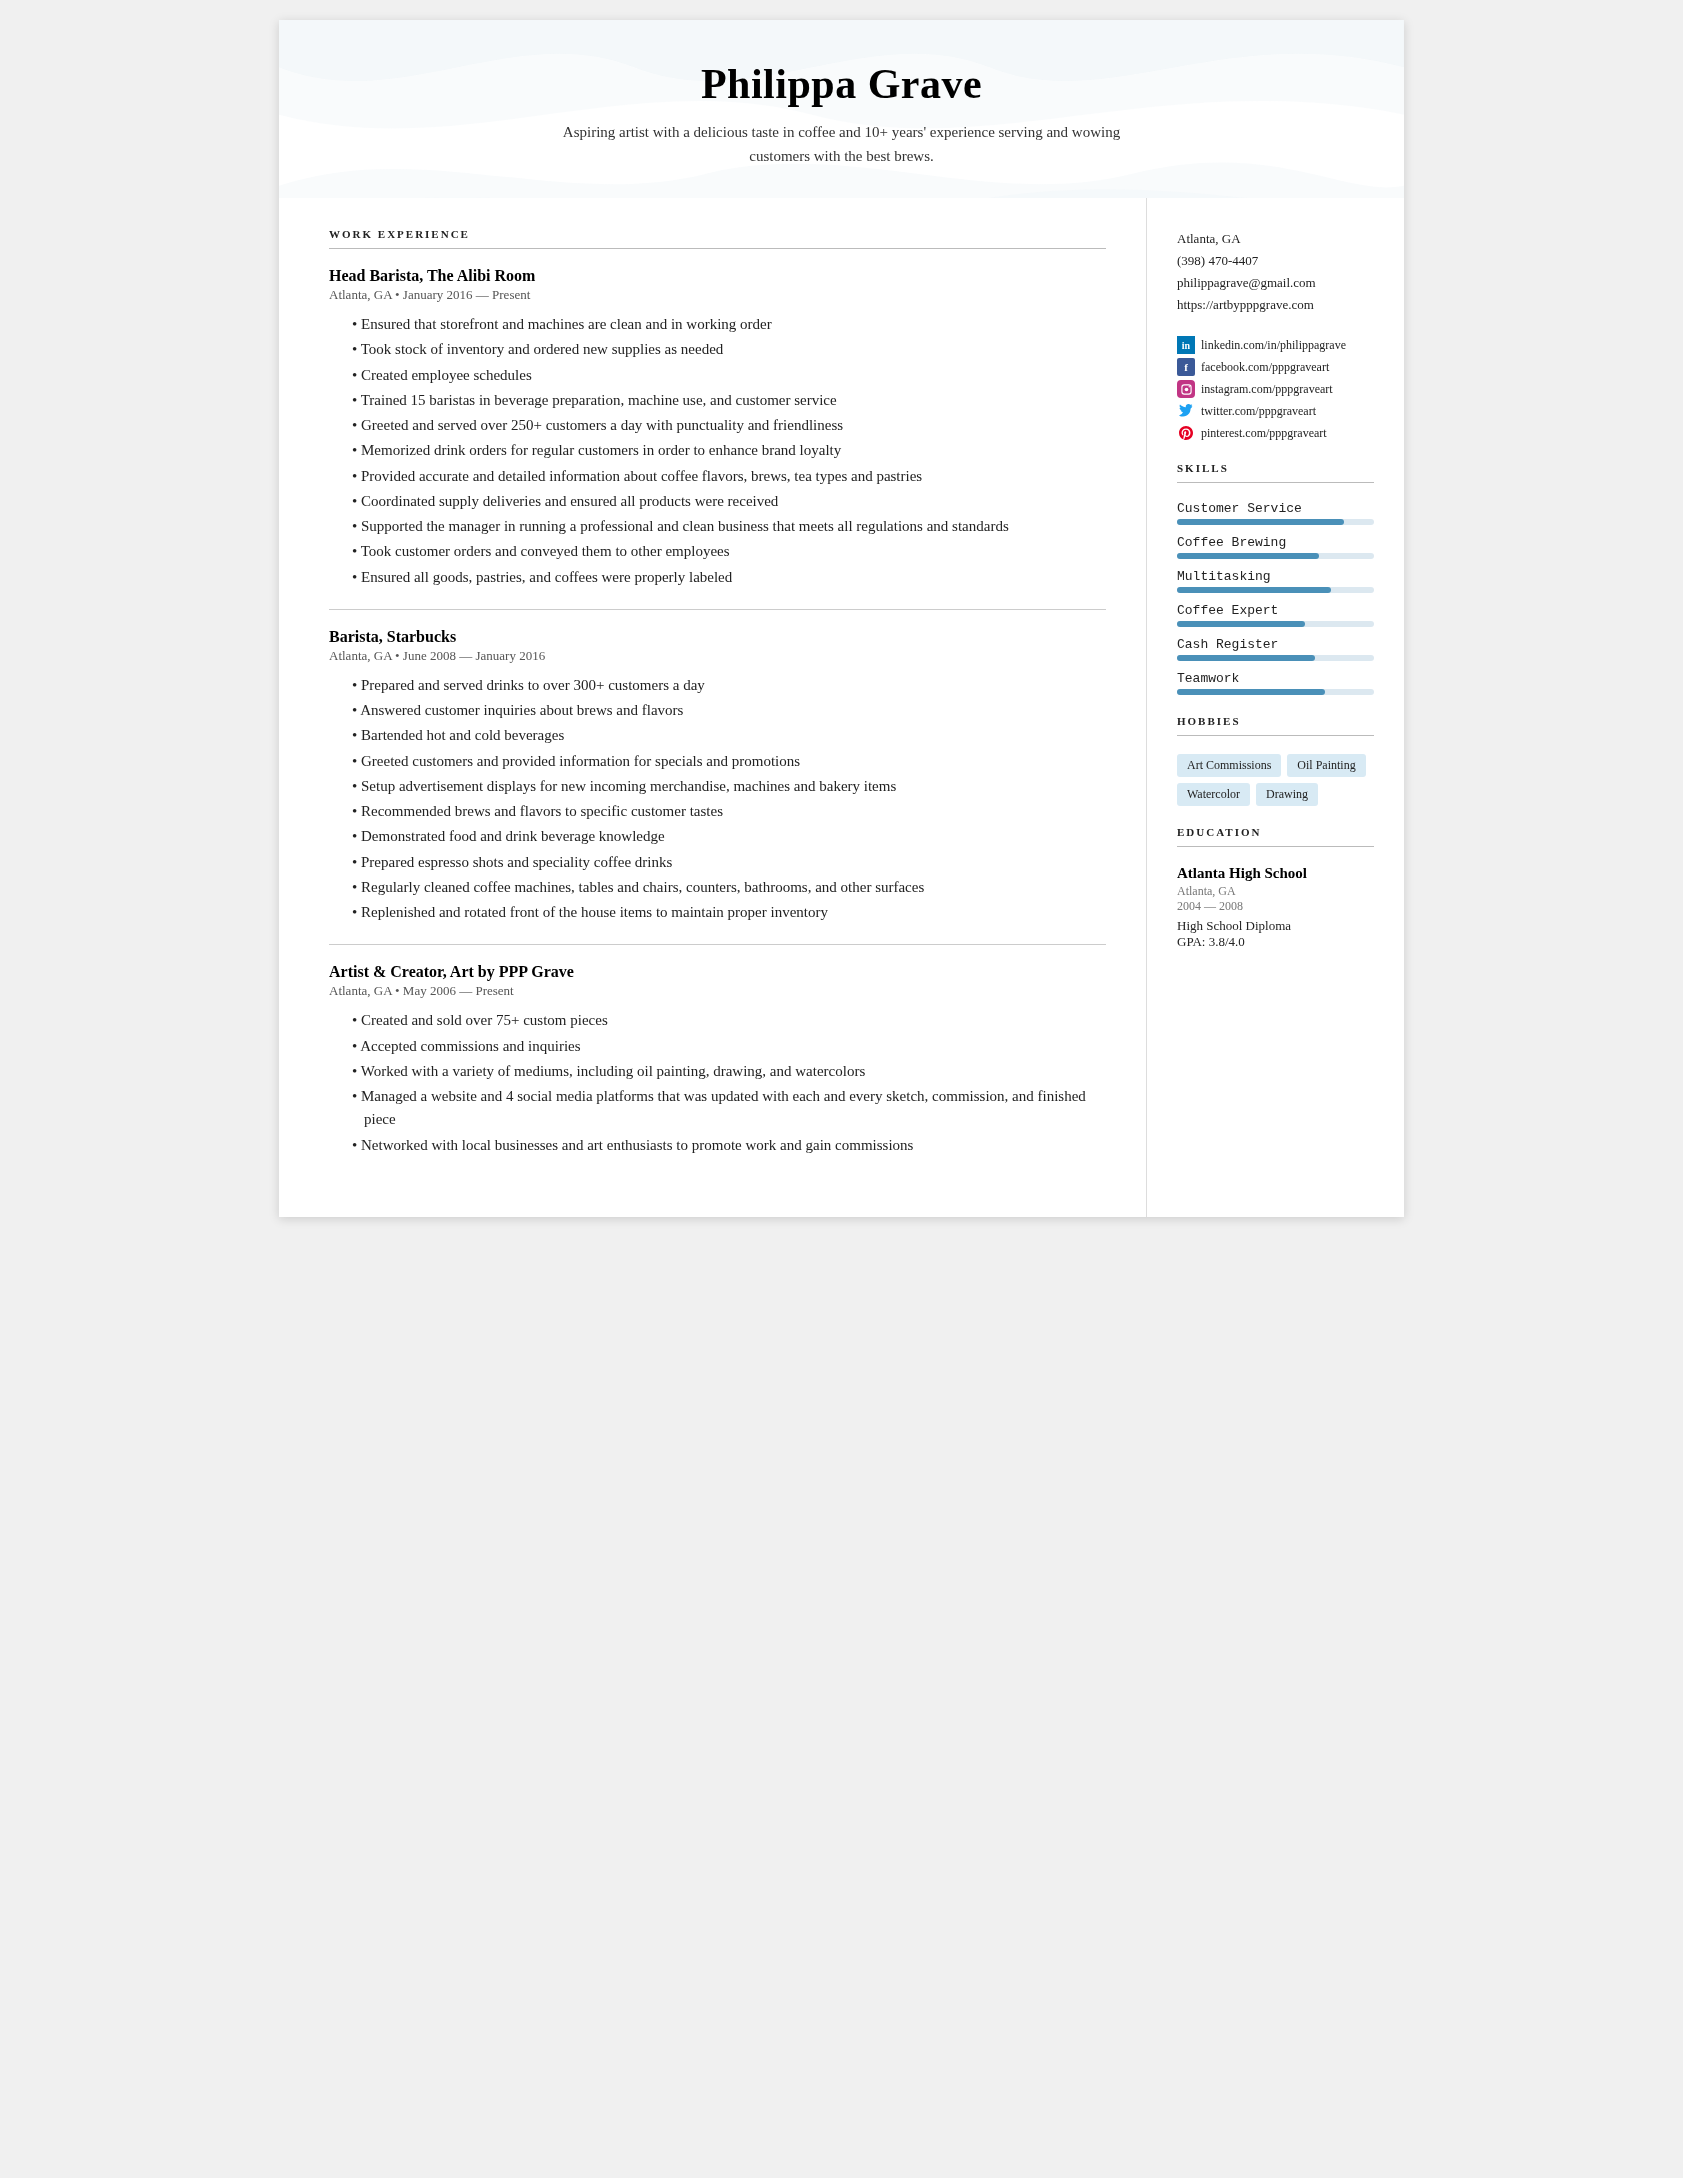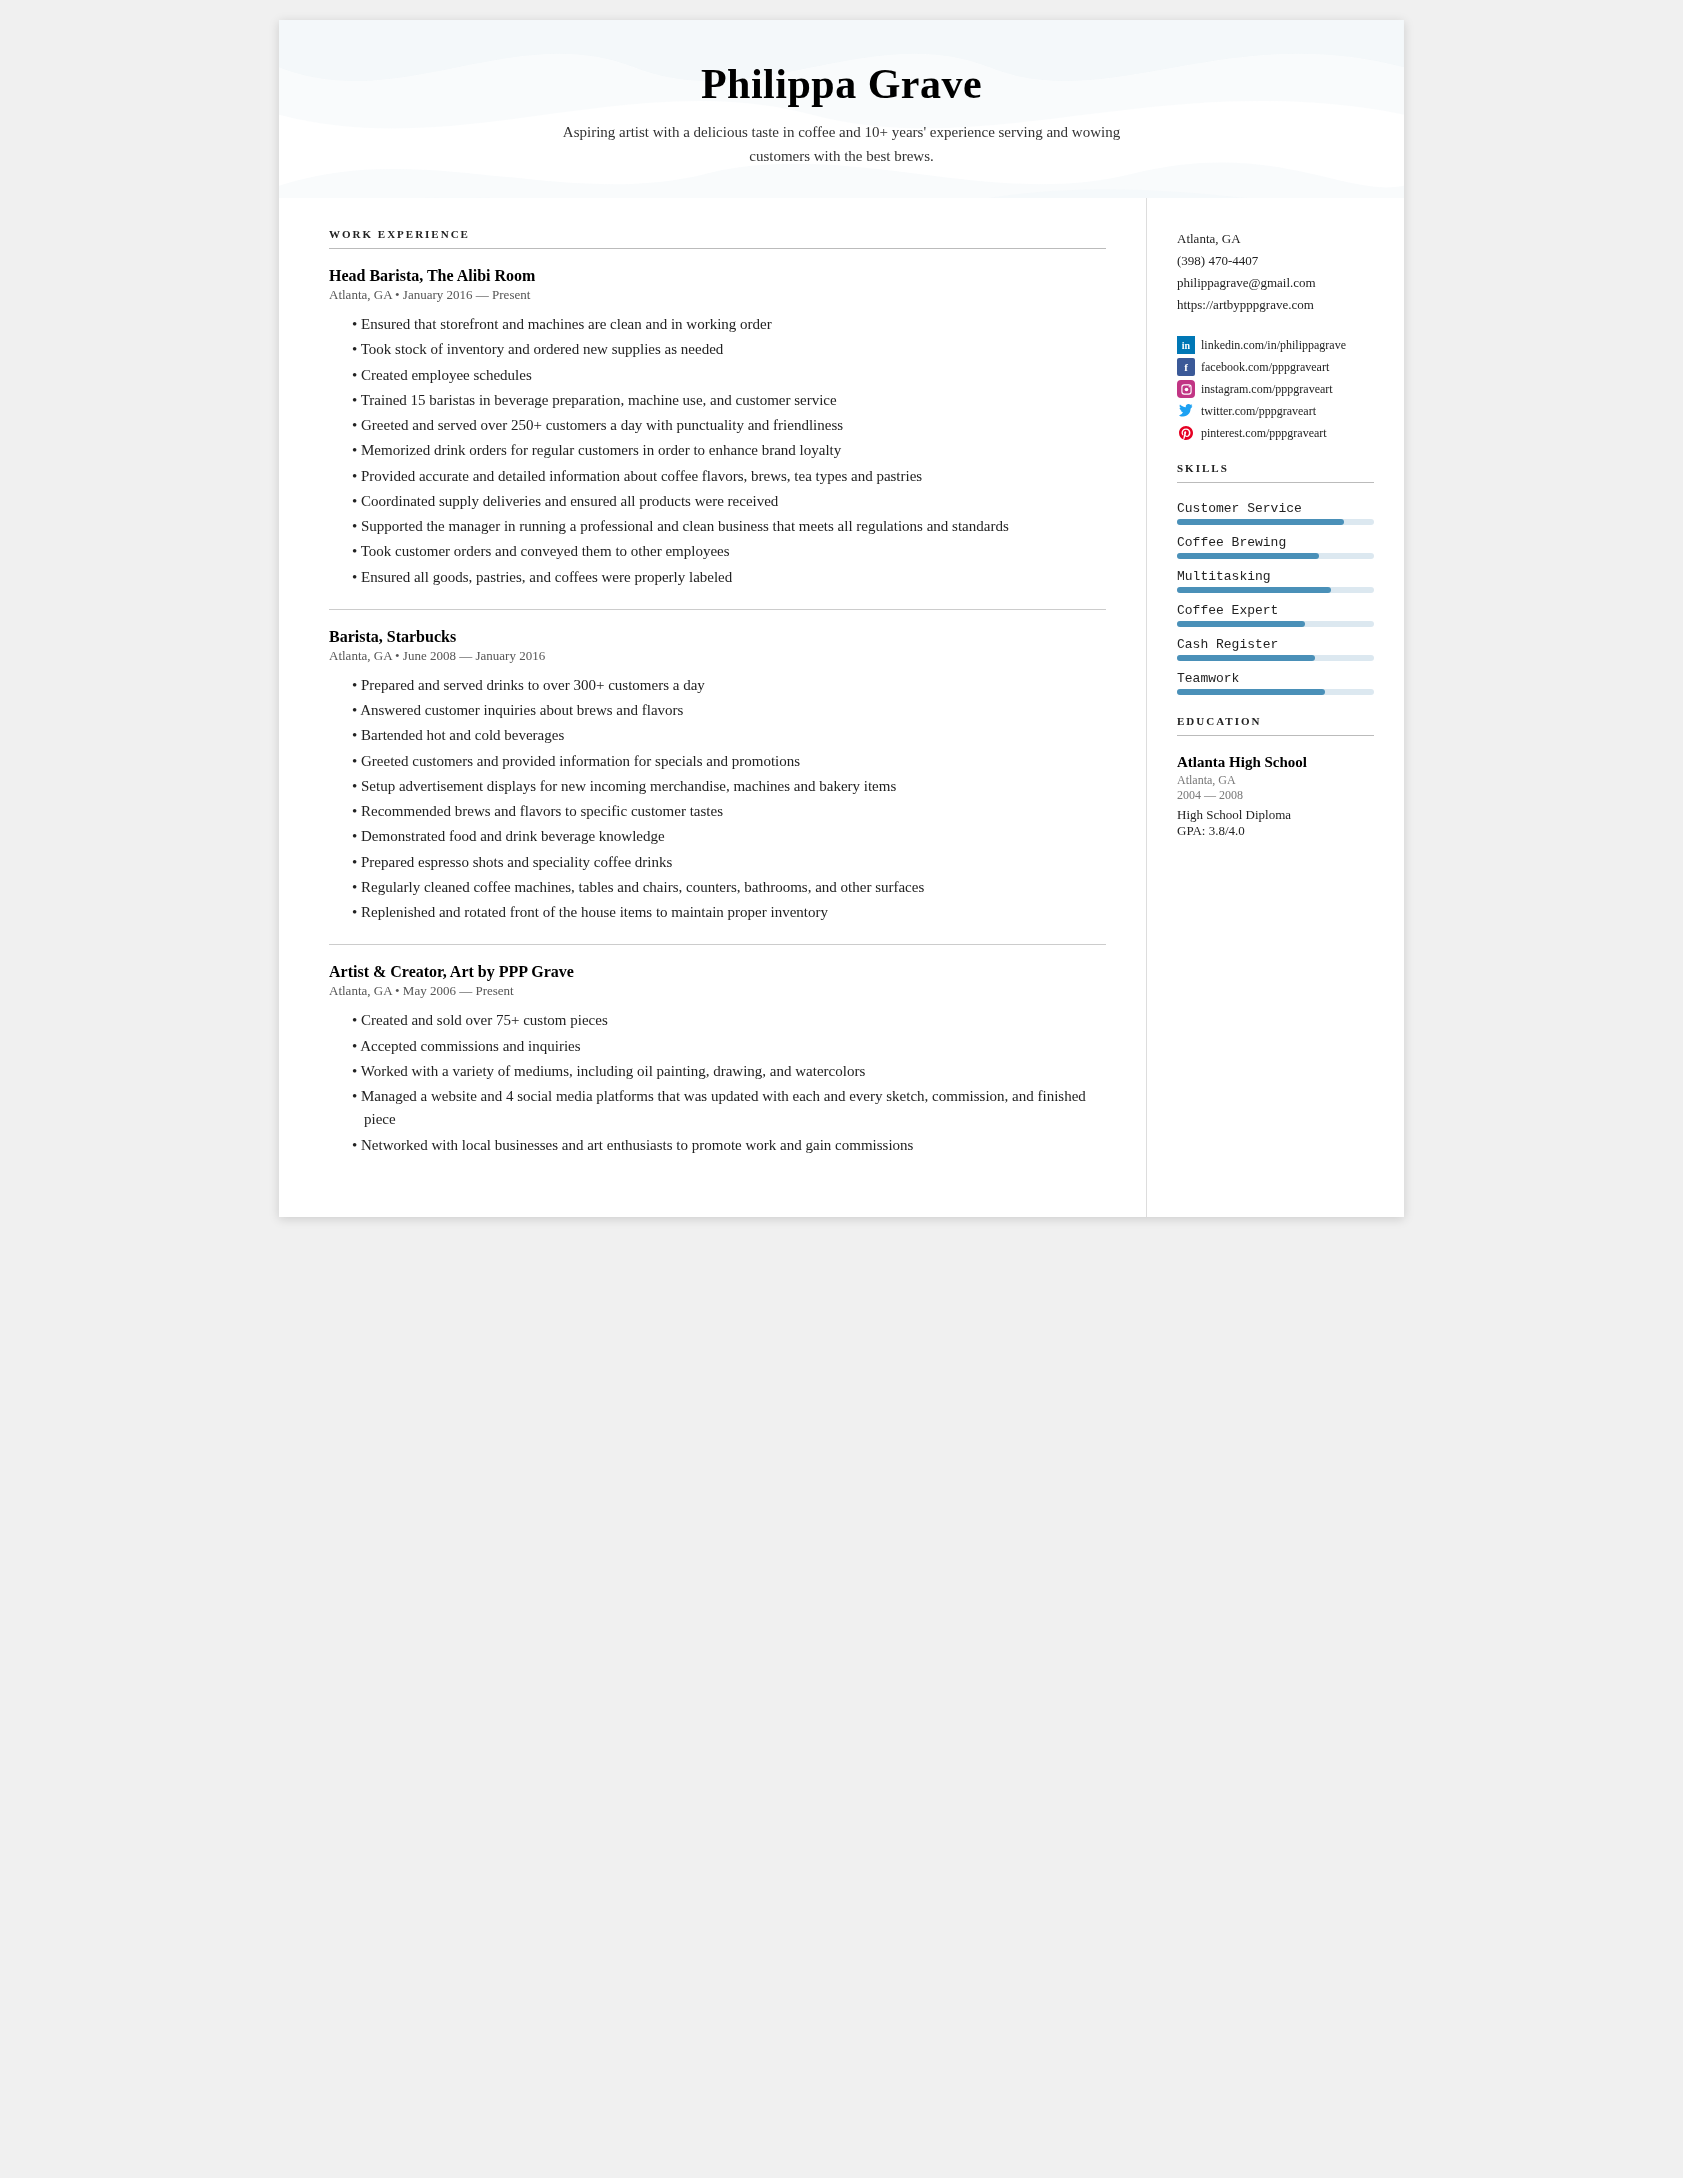--- a/index.html
+++ b/index.html
@@ -424,20 +424,30 @@
           </div>
         </div>
         <div class="skill-item">
           <div class="skill-name">Teamwork</div>
           <div class="skill-bar-bg">
             <div class="skill-bar-fill" style="width:75%"></div>
           </div>
         </div>
       </div>
 
+      <div class="hobbies-block">
+        <div class="section-label">HOBBIES</div>
+        <hr class="section-divider">
+        <div class="hobby-tags">
+          <span class="hobby-tag">Art Commissions</span>
+          <span class="hobby-tag">Oil Painting</span>
+          <span class="hobby-tag">Watercolor</span>
+          <span class="hobby-tag">Drawing</span>
+        </div>
+      </div>
 
       <div class="edu-block">
         <div class="section-label">EDUCATION</div>
         <hr class="section-divider">
         <div class="edu-school">Atlanta High School</div>
         <div class="edu-location">Atlanta, GA</div>
         <div class="edu-dates">2004 — 2008</div>
         <div class="edu-degree">High School Diploma</div>
         <div class="edu-gpa">GPA: 3.8/4.0</div>
       </div>

